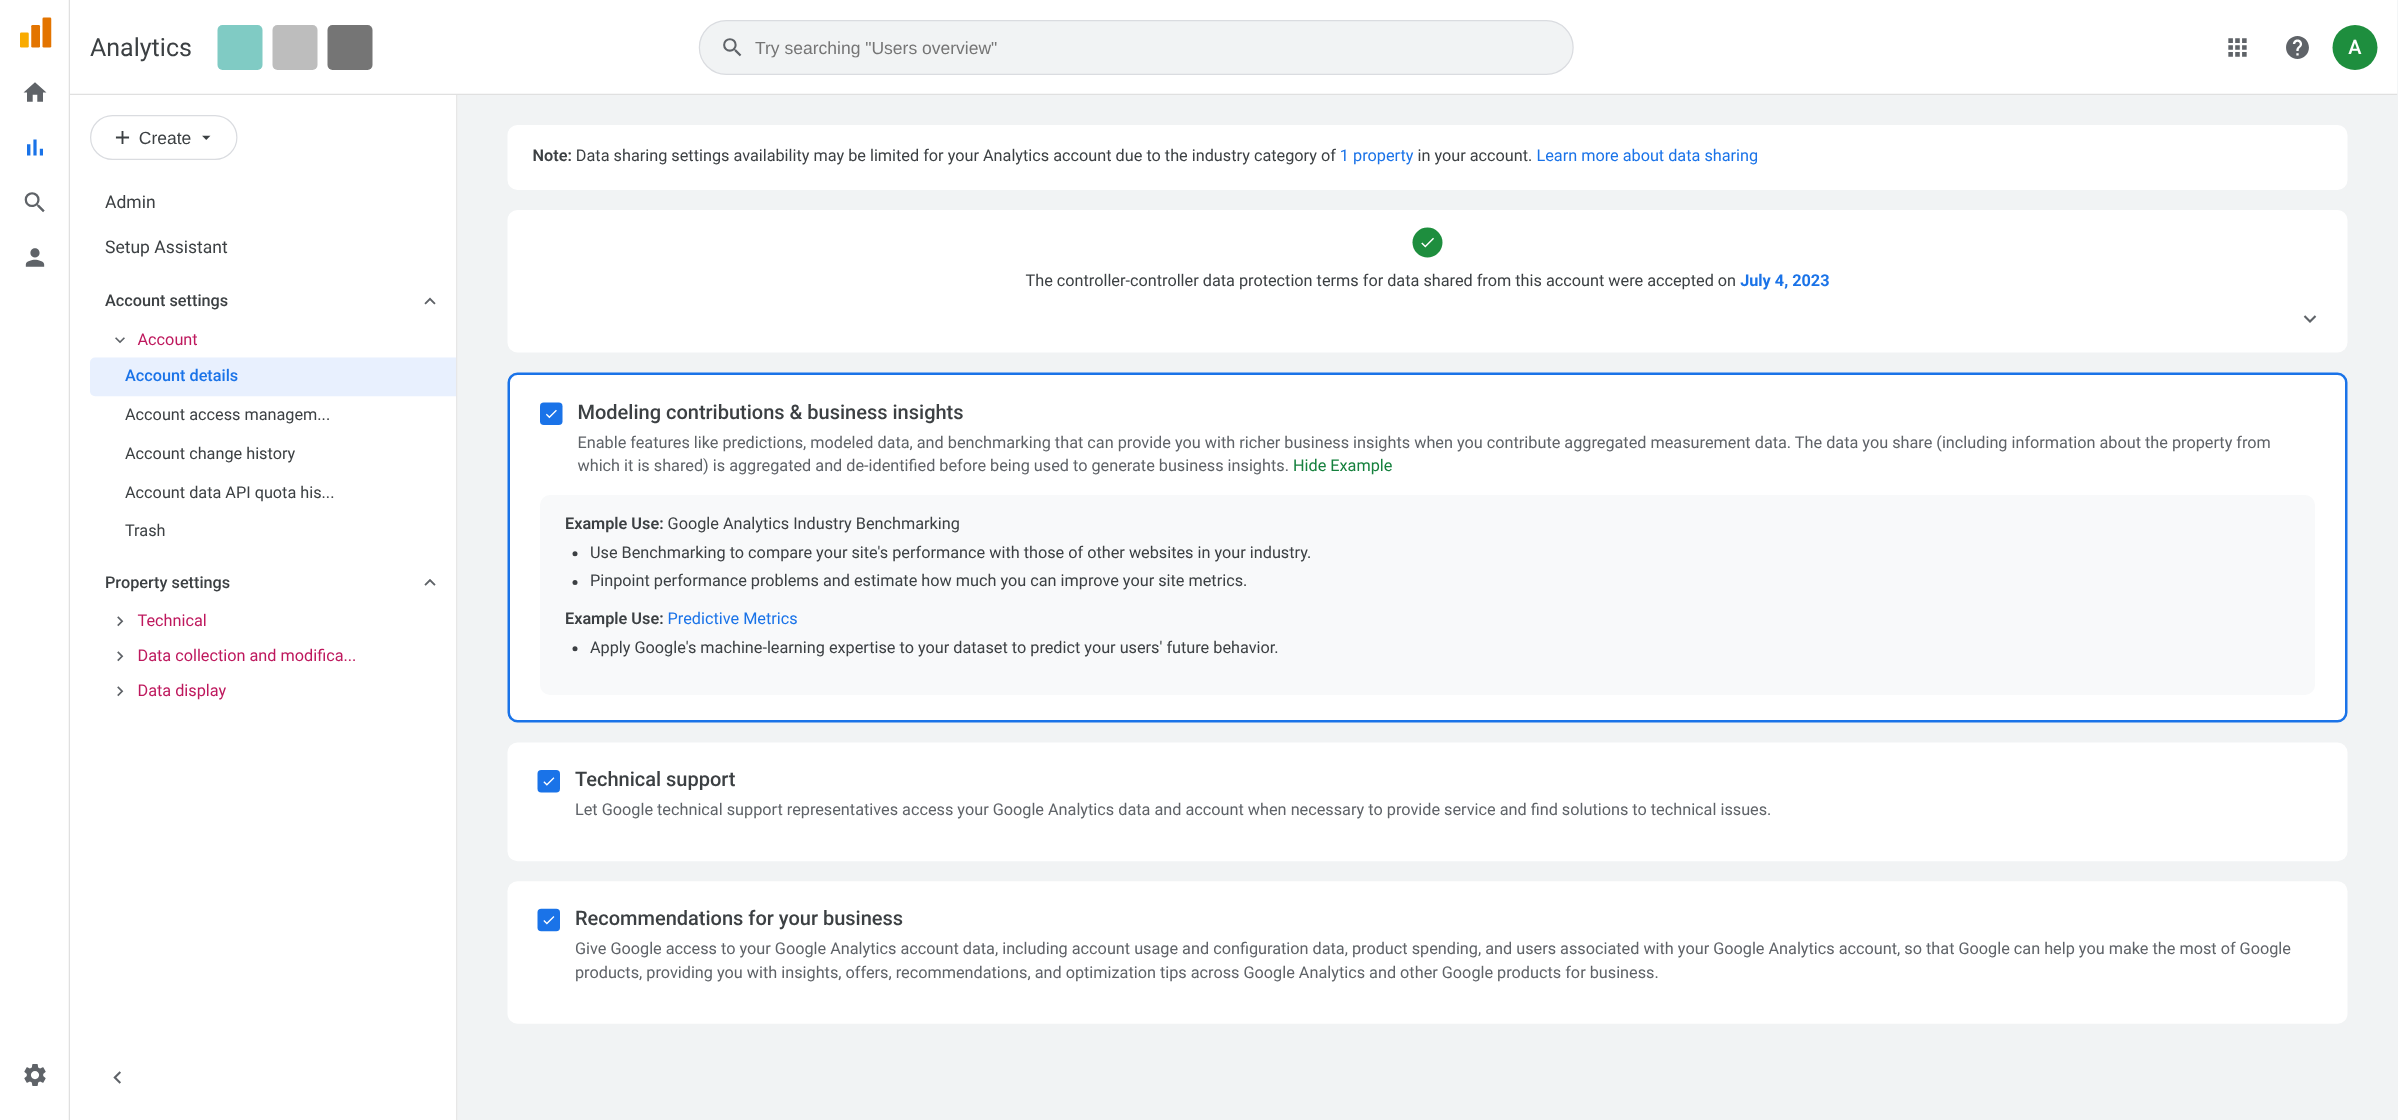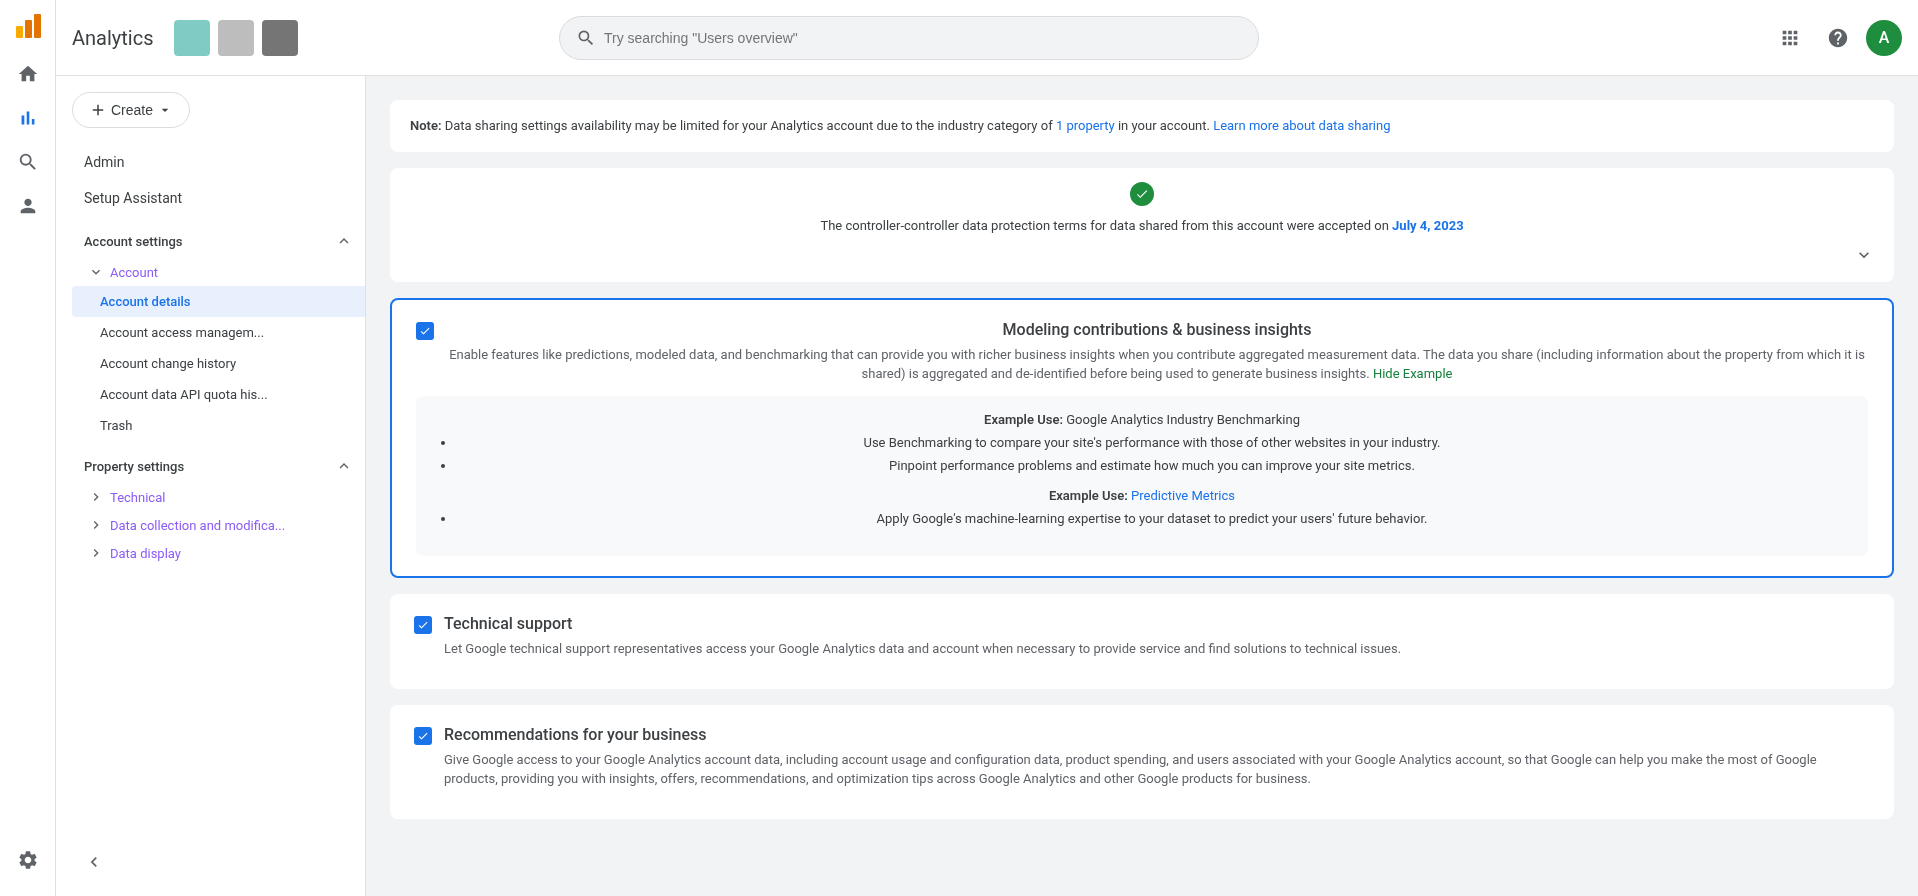--- a/index.html
+++ b/index.html
@@ -215,40 +215,40 @@
       background: #e8f0fe;
       color: #1a73e8;
       font-weight: 500;
     }
 
     .sidebar-group-header {
       display: flex;
       align-items: center;
       padding: 6px 12px 6px 16px;
       font-size: 13px;
-      color: #8b5cf6;
+      color: #be185d;
       cursor: pointer;
       gap: 6px;
     }
     .sidebar-group-header svg { width: 16px; height: 16px; fill: #5f6368; }
 
     .collapse-btn {
       margin-top: auto;
       padding: 8px 12px;
       display: flex;
       align-items: center;
       cursor: pointer;
     }
     .collapse-btn svg { width: 20px; height: 20px; fill: #5f6368; }
 
     
     .main-content {
       flex: 1;
       overflow-y: auto;
-      padding: 24px 24px;
+      padding: 24px 40px;
       background: #f1f3f4;
     }
 
     .note-bar {
       background: #fff;
       border-radius: 8px;
       padding: 16px 20px;
       margin-bottom: 16px;
       font-size: 13px;
       color: #3c4043;
@@ -289,21 +289,20 @@
     .data-terms-row .chevron-btn svg { width: 20px; height: 20px; fill: #5f6368; }
 
     .section-card {
       background: #fff;
       border-radius: 8px;
       padding: 20px 24px;
       margin-bottom: 16px;
     }
     .section-card.highlighted {
       border: 2px solid #1a73e8;
-      text-align: center;
     }
 
     .section-header {
       display: flex;
       align-items: flex-start;
       gap: 12px;
       margin-bottom: 10px;
     }
     .checkbox-blue {
       width: 18px;

